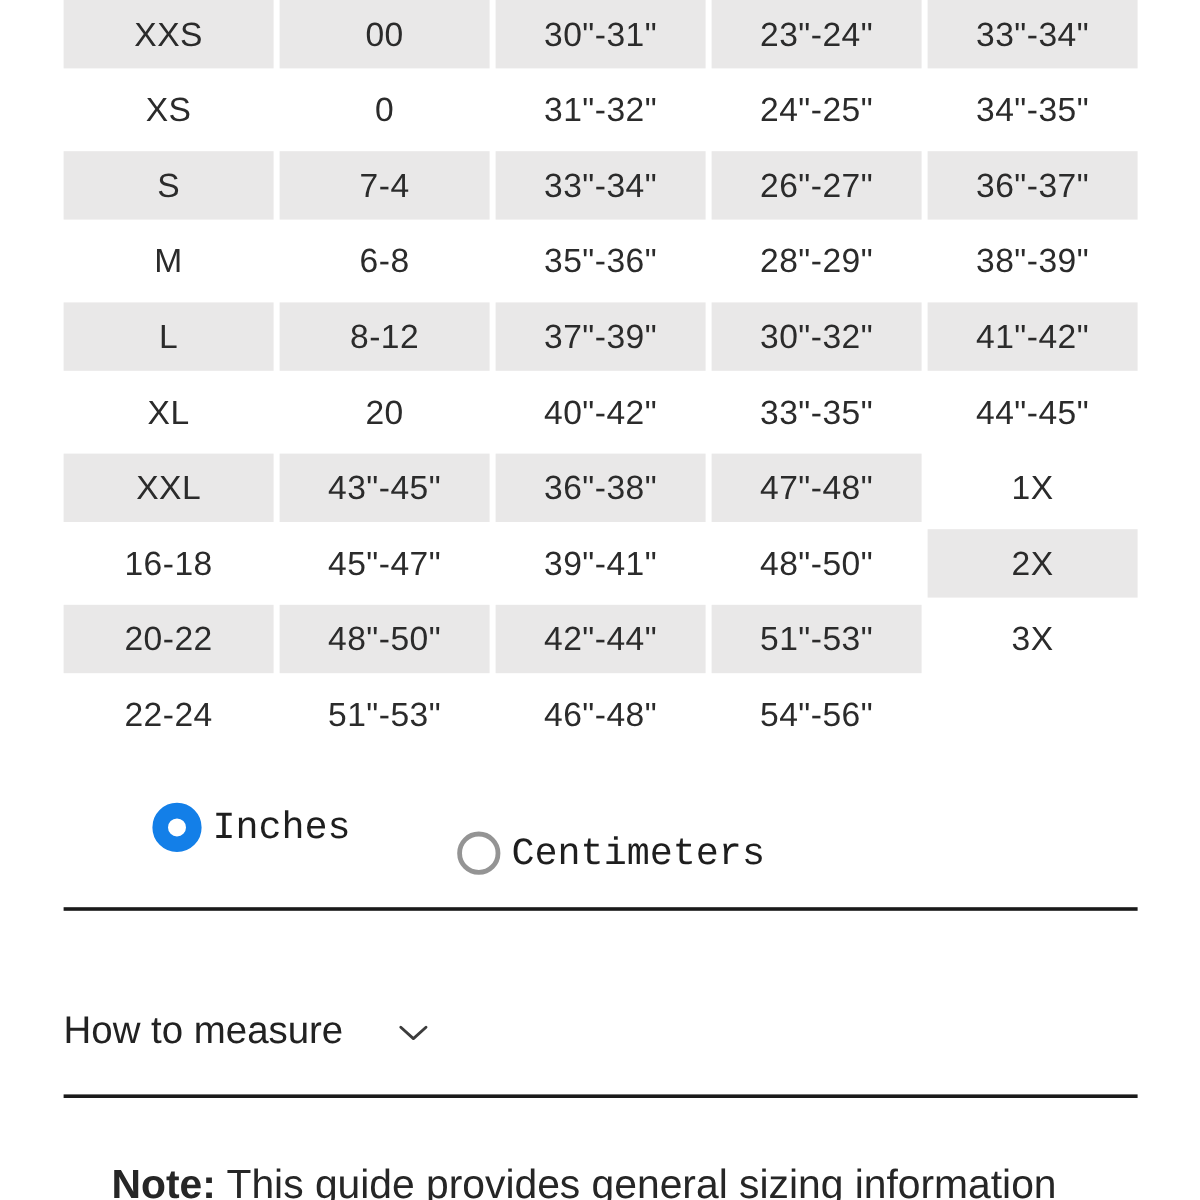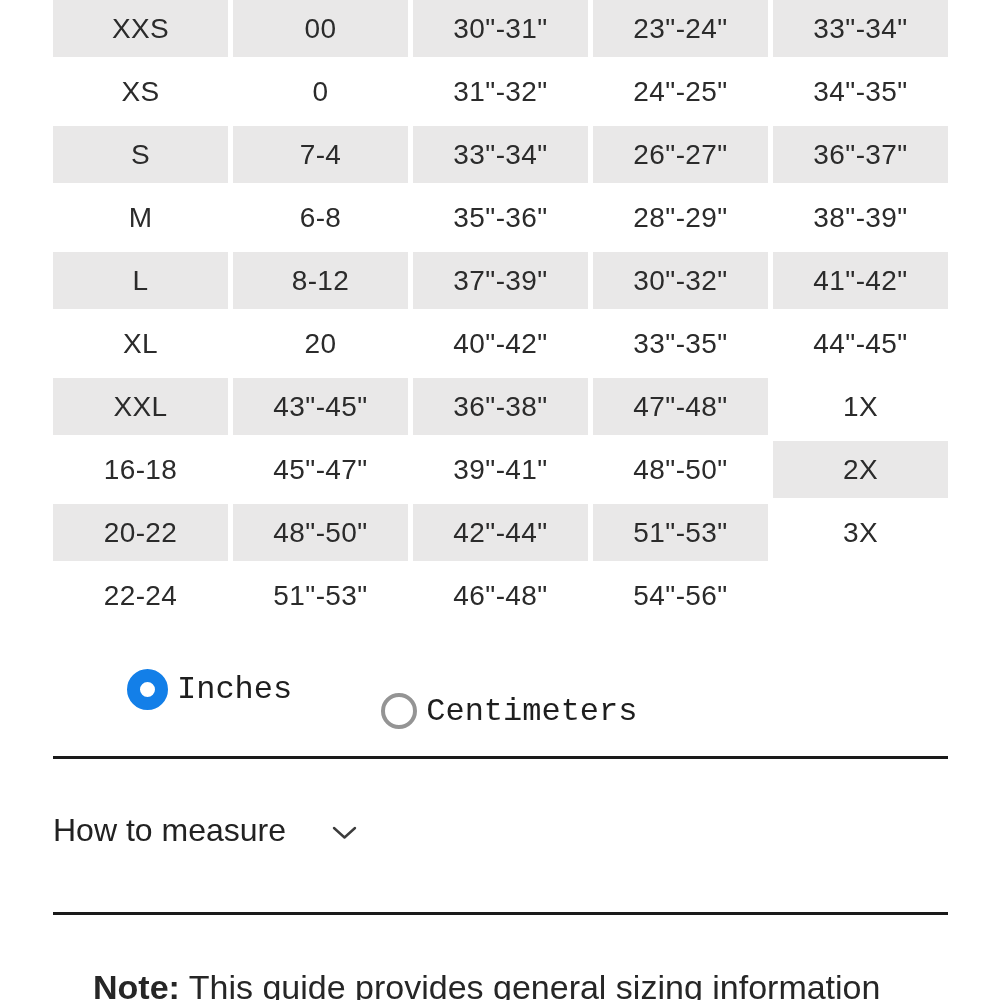--- a/index.html
+++ b/index.html
@@ -61,21 +61,21 @@
     position: absolute;
     left: 53px; width: 895px; height: 3px;
     background: var(--divider);
   }
   .divider.first  { top: 756px; }
   .divider.second { top: 912px; }
 
   
   .how-to {
     position: absolute;
-    left: 53px; top: 812px;
+    left: 53px; top: 840px;
     width: 895px;
     display: flex;
     align-items: center;
     cursor: pointer;
   }
   .how-to-label { font-size: 32px; line-height: 36px; color: #222222; }
   .chevron { margin-left: 46px; margin-top: 6px; }
 
   
   .note {

